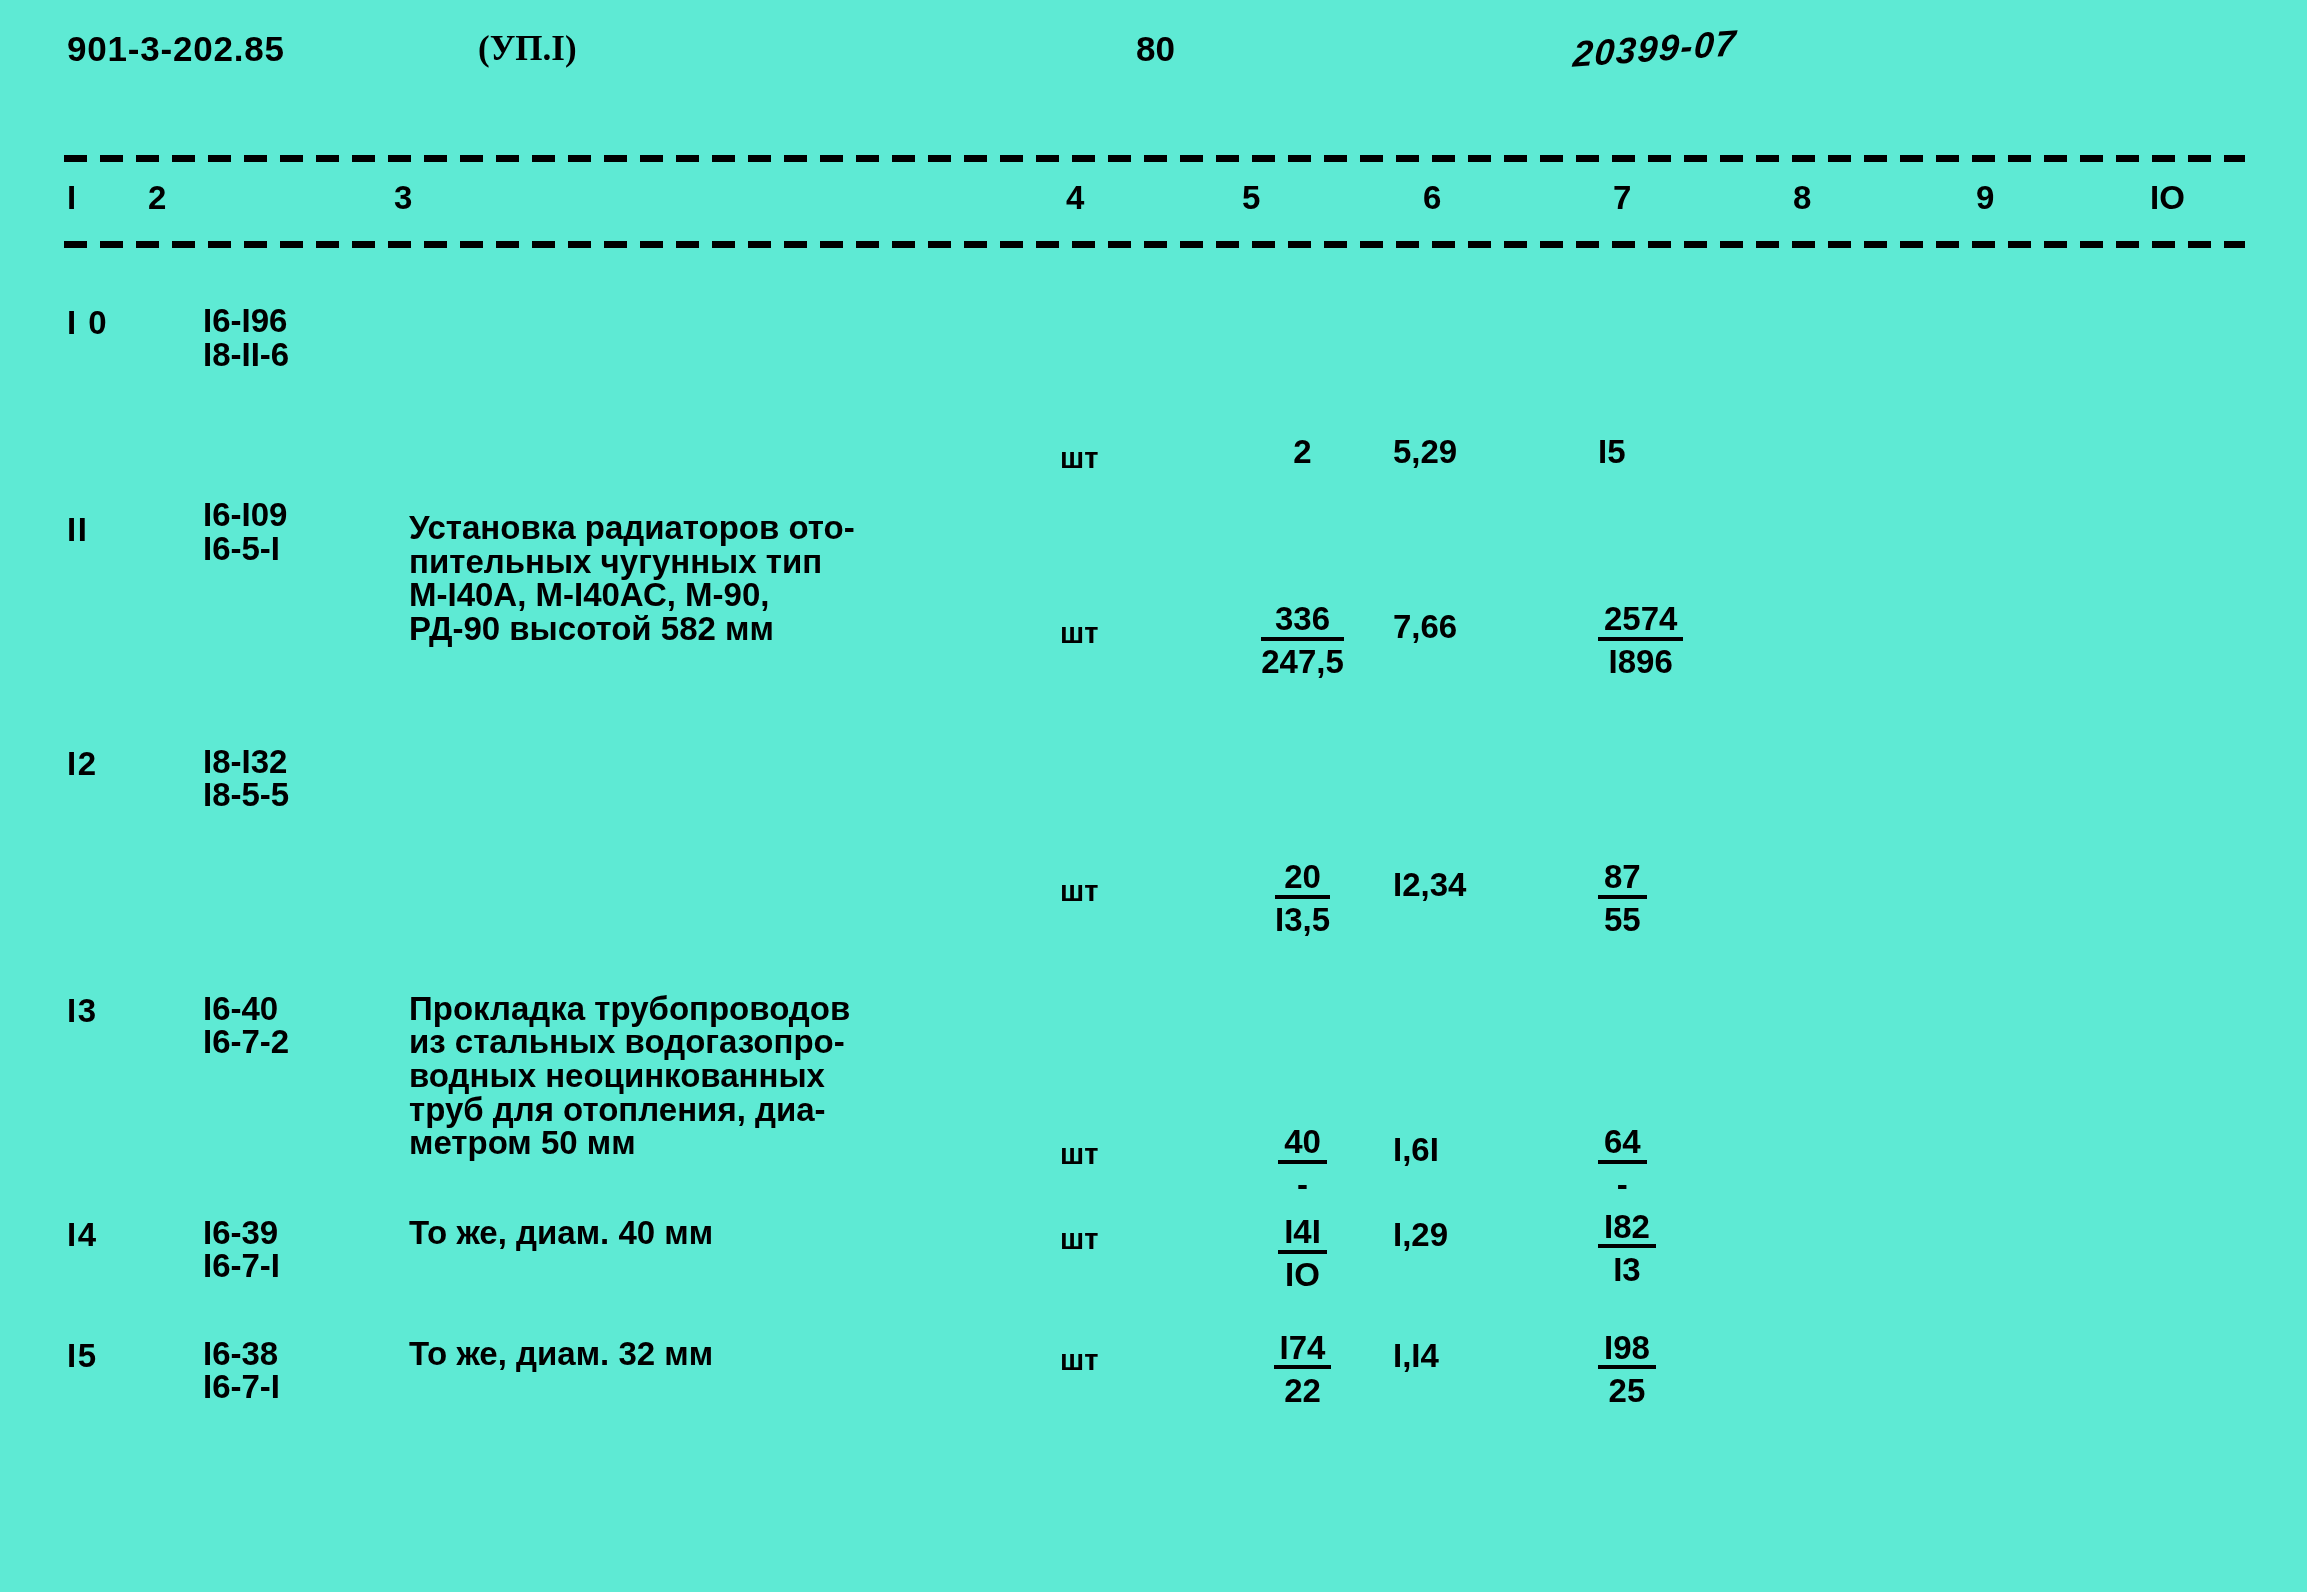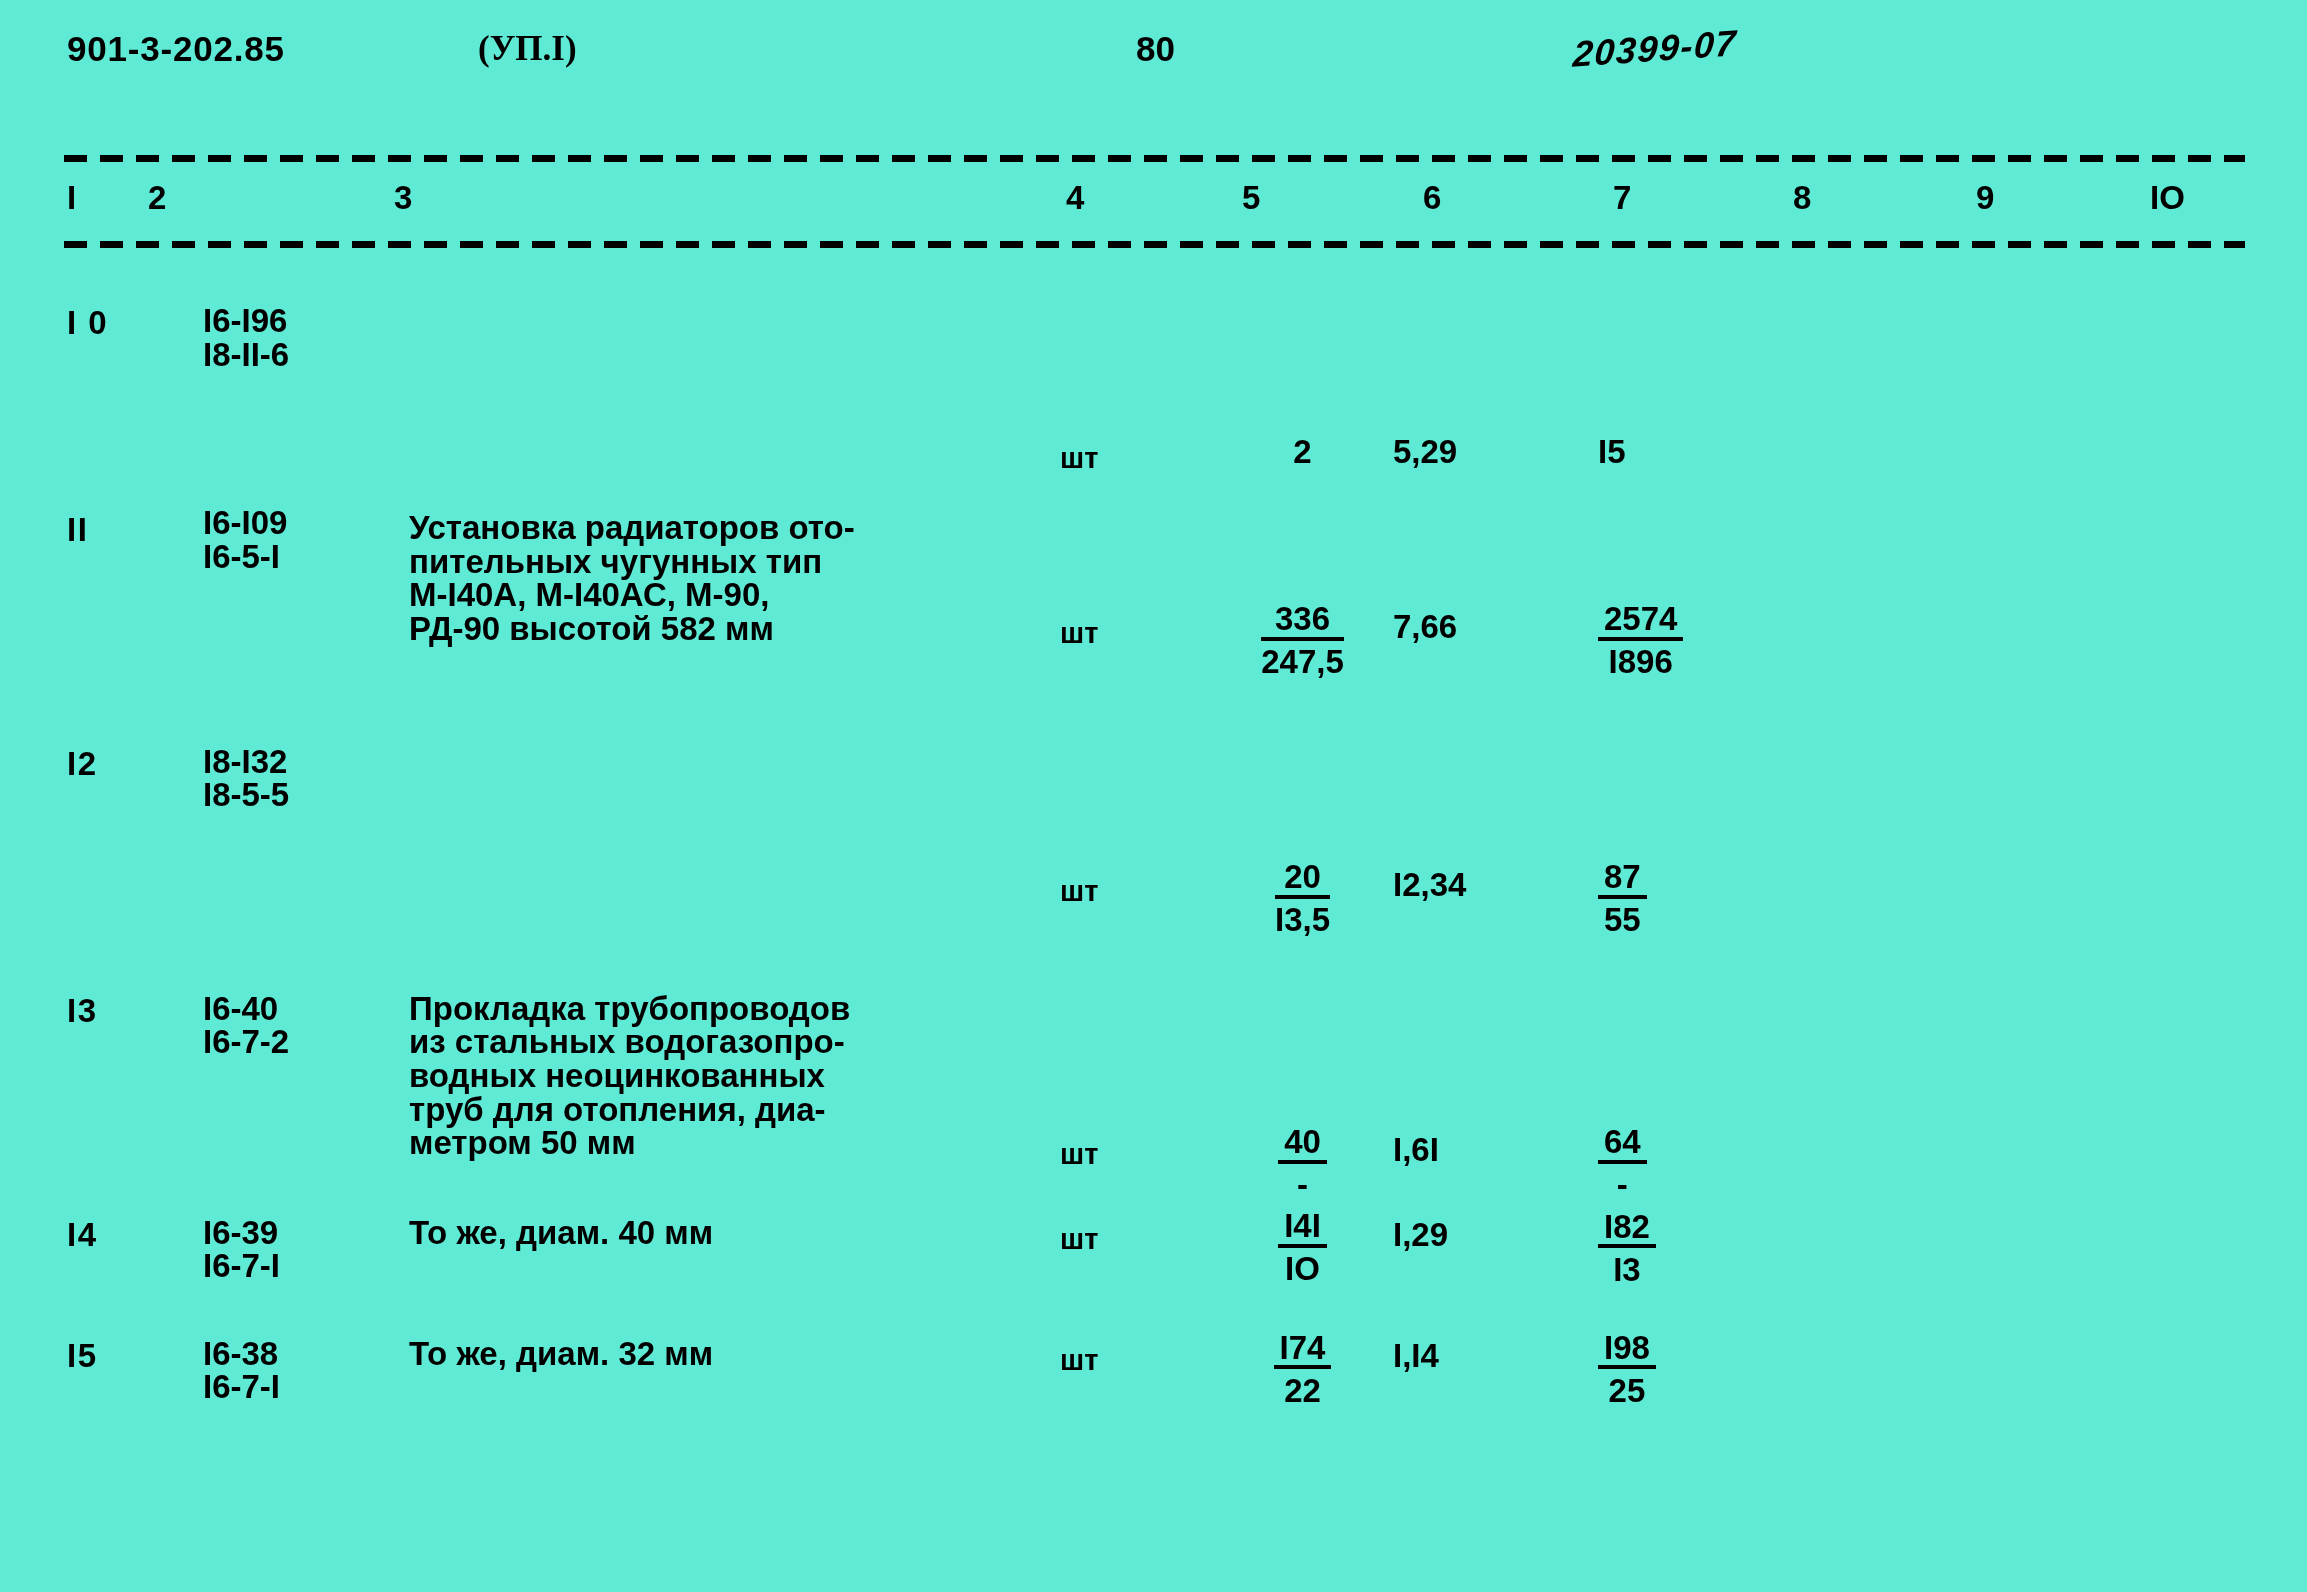--- a/index.html
+++ b/index.html
@@ -165,21 +165,21 @@
       <div class="c-no" style="top:35px;">I 0</div>
       <div class="c-code" style="top:35px;"><span>I6-I96</span><br><span>I8-II-6</span></div>
       <div class="c-unit" style="top:173px;">шт</div>
       <div class="c-q5" style="top:164px;"><span class="plain">2</span></div>
       <div class="c-q6" style="top:164px;">5,29</div>
       <div class="c-q7" style="top:164px;"><span class="plain">I5</span></div>
     </div>
 
     <div class="row" style="height:235px;">
       <div class="c-no" style="top:15px;">II</div>
-      <div class="c-code" style="top:10px;"><span>I6-I09</span><br><span>I6-5-I</span></div>
+      <div class="c-code" style="top:2px;"><span>I6-I09</span><br><span>I6-5-I</span></div>
       <div class="c-desc" style="top:15px;">Установка радиаторов ото-
 пительных чугунных тип
 М-I40А, М-I40АС, М-90,
 РД-90 высотой 582 мм</div>
       <div class="c-unit" style="top:121px;">шт</div>
       <div class="c-q5" style="top:106px;">
         <span class="frac">
           <span class="num">336</span>
           <span class="den">247,5</span>
         </span>
@@ -234,21 +234,21 @@
           <span class="den">-</span>
         </span>
       </div>
     </div>
 
     <div class="row" style="height:121px;">
       <div class="c-no" style="top:7.6px;">I4</div>
       <div class="c-code" style="top:7.6px;"><span>I6-39</span><br><span>I6-7-I</span></div>
       <div class="c-desc" style="top:7.6px;">То же, диам. 40 мм</div>
       <div class="c-unit" style="top:15px;">шт</div>
-      <div class="c-q5" style="top:1px;">
+      <div class="c-q5" style="top:7px;">
         <span class="frac">
           <span class="num">I4I</span>
           <span class="den">IO</span>
         </span>
       </div>
       <div class="c-q6" style="top:7.6px;">I,29</div>
       <div class="c-q7" style="top:1.5px;">
         <span class="frac">
           <span class="num">I82</span>
           <span class="den">I3</span>

